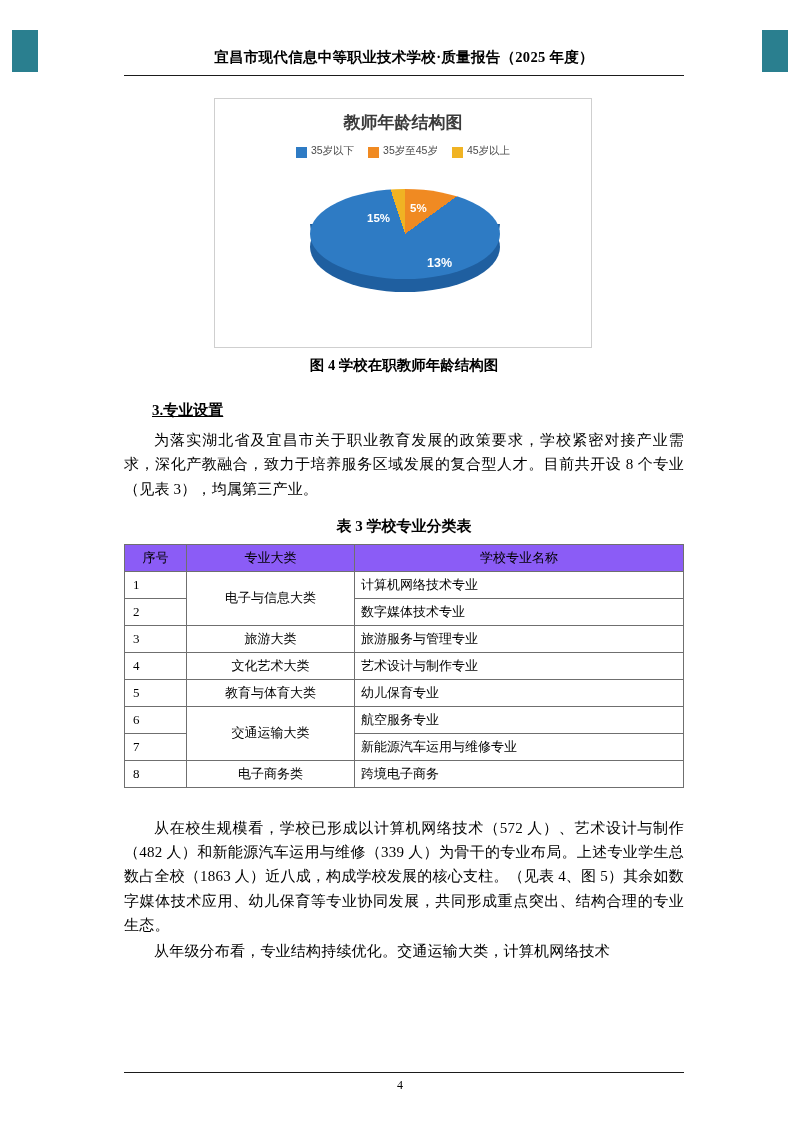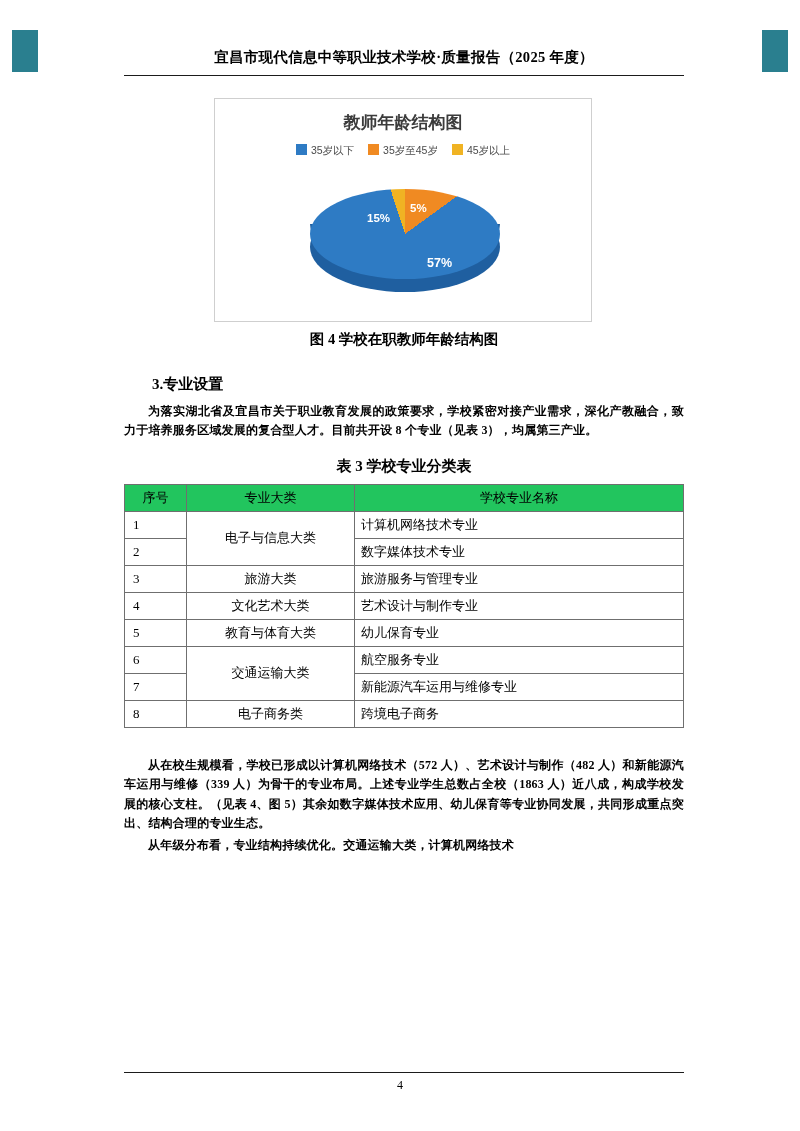--- a/index.html
+++ b/index.html
@@ -51,42 +51,42 @@
 
   
   .figure-block {
     margin: 0 auto;
     width: 380px;
   }
   .chart-frame {
     border: 1px solid #cfcfcf;
     background: #ffffff;
     width: 378px;
-    height: 224px;
+    height: 250px;
     position: relative;
     box-sizing: border-box;
   }
   .chart-title {
     text-align: center;
     font-family: "Liberation Sans", sans-serif;
     font-size: 17px;
     font-weight: bold;
     color: #3b3b3b;
     padding-top: 12px;
   }
   .chart-legend {
     display: flex;
     justify-content: center;
     gap: 14px;
     margin-top: 10px;
     font-family: "Liberation Sans", sans-serif;
     font-size: 10.5px;
     color: #4a4a4a;
   }
-  .legend-item { display: flex; align-items: flex-start; gap: 4px; }
+  .legend-item { display: flex; align-items: flex-end; gap: 4px; }
   .legend-swatch { width: 11px; height: 11px; display: inline-block; }
 
   .pie-wrap {
     position: relative;
     width: 100%;
     height: 150px;
     margin-top: 6px;
   }
   .pie-shadow {
     position: absolute;
@@ -136,29 +136,29 @@
     font-size: 14.5px;
     font-weight: bold;
     margin: 8px 0 26px 0;
   }
 
   
   h3.section-heading {
     font-size: 15px;
     font-weight: bold;
     margin: 0 0 8px 28px;
+    text-decoration: underline;
   }
   p.para {
-    font-size: 12px;
+    font-size: 15px;
     line-height: 1.62;
     margin: 0 0 2px 0;
     text-align: justify;
     text-indent: 2em;
     letter-spacing: 0.2px;
-    font-weight: bold;
   }
   .table-caption {
     text-align: center;
     font-size: 15px;
     font-weight: bold;
     margin: 16px 0 8px 0;
   }
 
   
   table.majors {
@@ -167,21 +167,21 @@
     font-size: 13px;
     table-layout: fixed;
   }
   table.majors th, table.majors td {
     border: 1px solid #6f6f6f;
     padding: 2px 6px;
     height: 22px;
     line-height: 18px;
   }
   table.majors thead th {
-    background: #22c55e;
+    background: #8b5cf6;
     text-align: center;
     font-weight: normal;
   }
   table.majors td.idx { width: 62px; text-align: left; padding-left: 8px; }
   table.majors td.cat { width: 168px; text-align: center; }
   table.majors td.name { text-align: left; }
   table.majors col.c1 { width: 62px; }
   table.majors col.c2 { width: 168px; }
 
   .after-table { margin-top: 28px; }
@@ -230,21 +230,21 @@
           <span class="legend-item">
             <span class="legend-swatch" style="background:#f0b323"></span>
             <span>45岁以上</span>
           </span>
         </div>
 
         <div class="pie-wrap">
           <div class="pie-shadow"></div>
           <div class="pie-side-left"></div>
           <div class="pie-top"></div>
-          <div class="slice-label big">57%</div>
+          <div class="slice-label big">13%</div>
           <div class="slice-label mid">15%</div>
           <div class="slice-label small">5%</div>
         </div>
       </div>
     </div>
 
     <div class="figure-caption">图 4  学校在职教师年龄结构图</div>
 
     <h3 class="section-heading">3.专业设置</h3>
 

